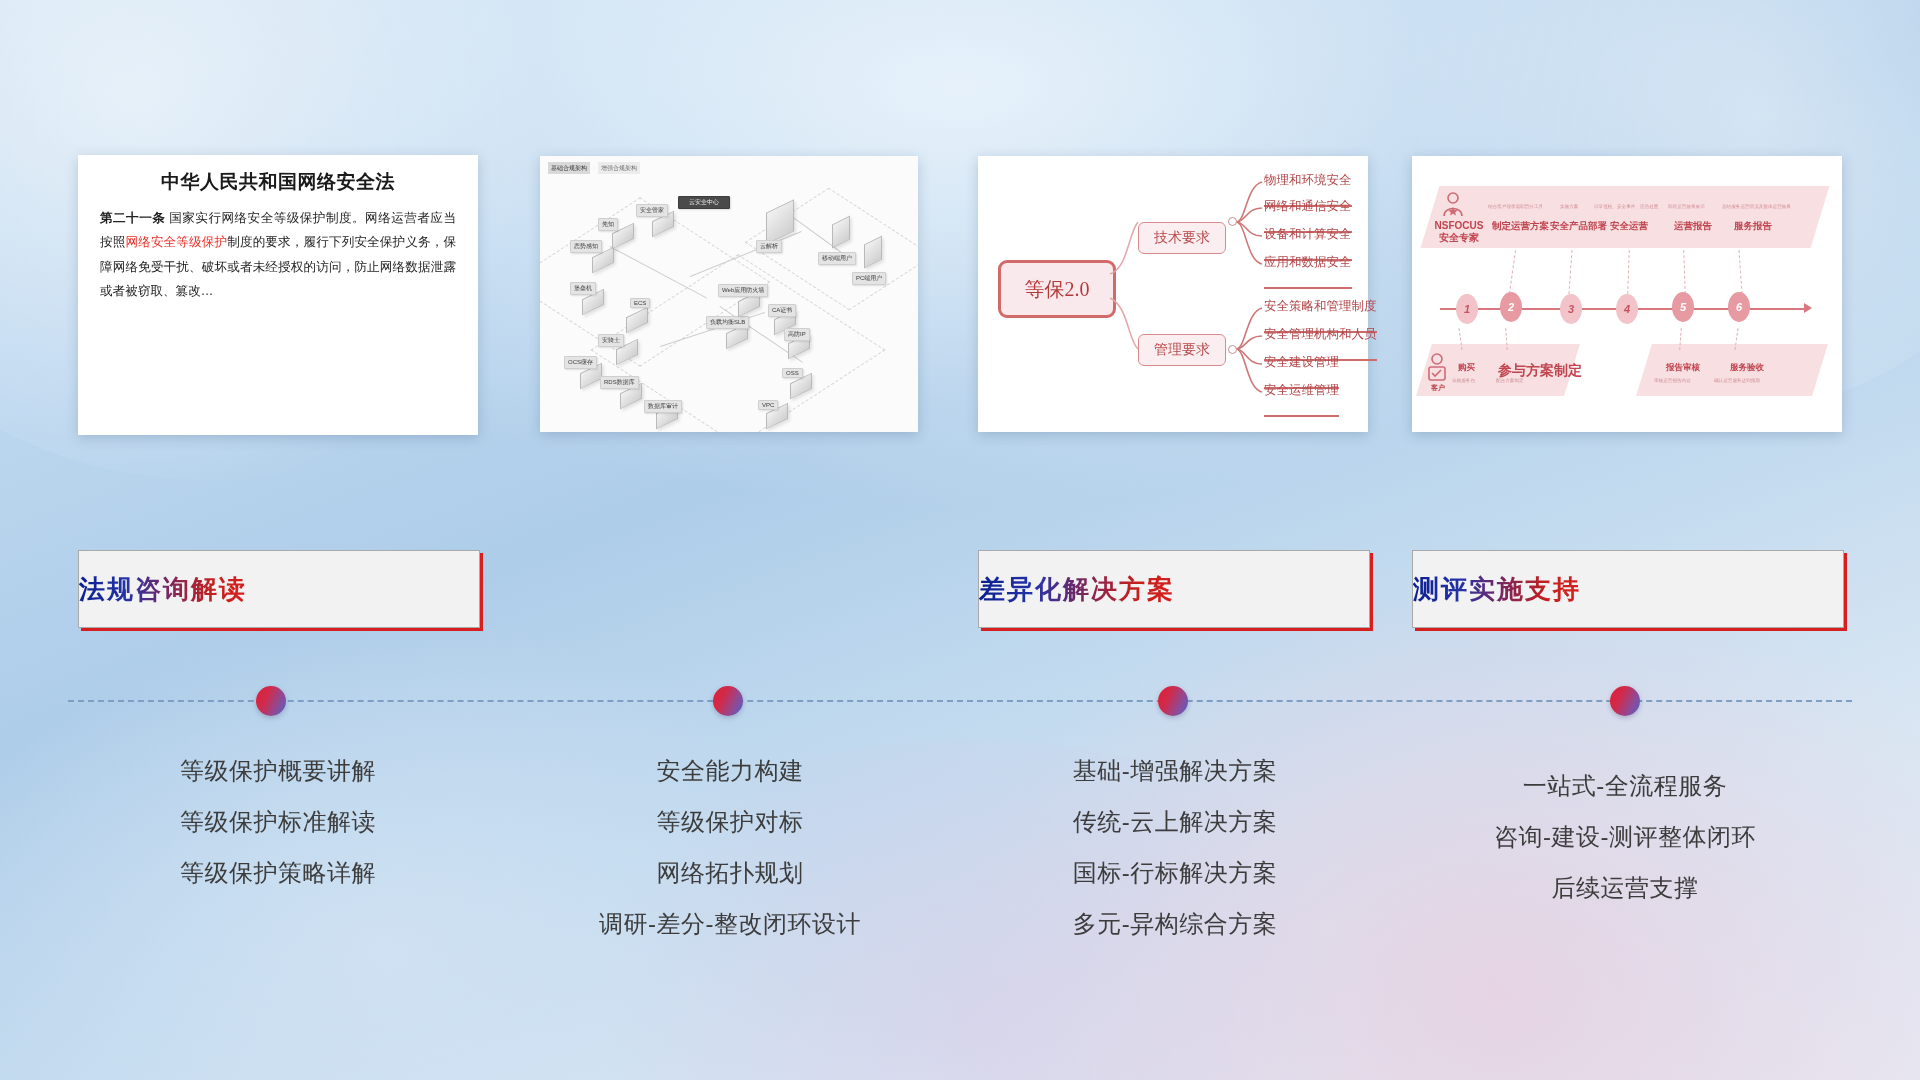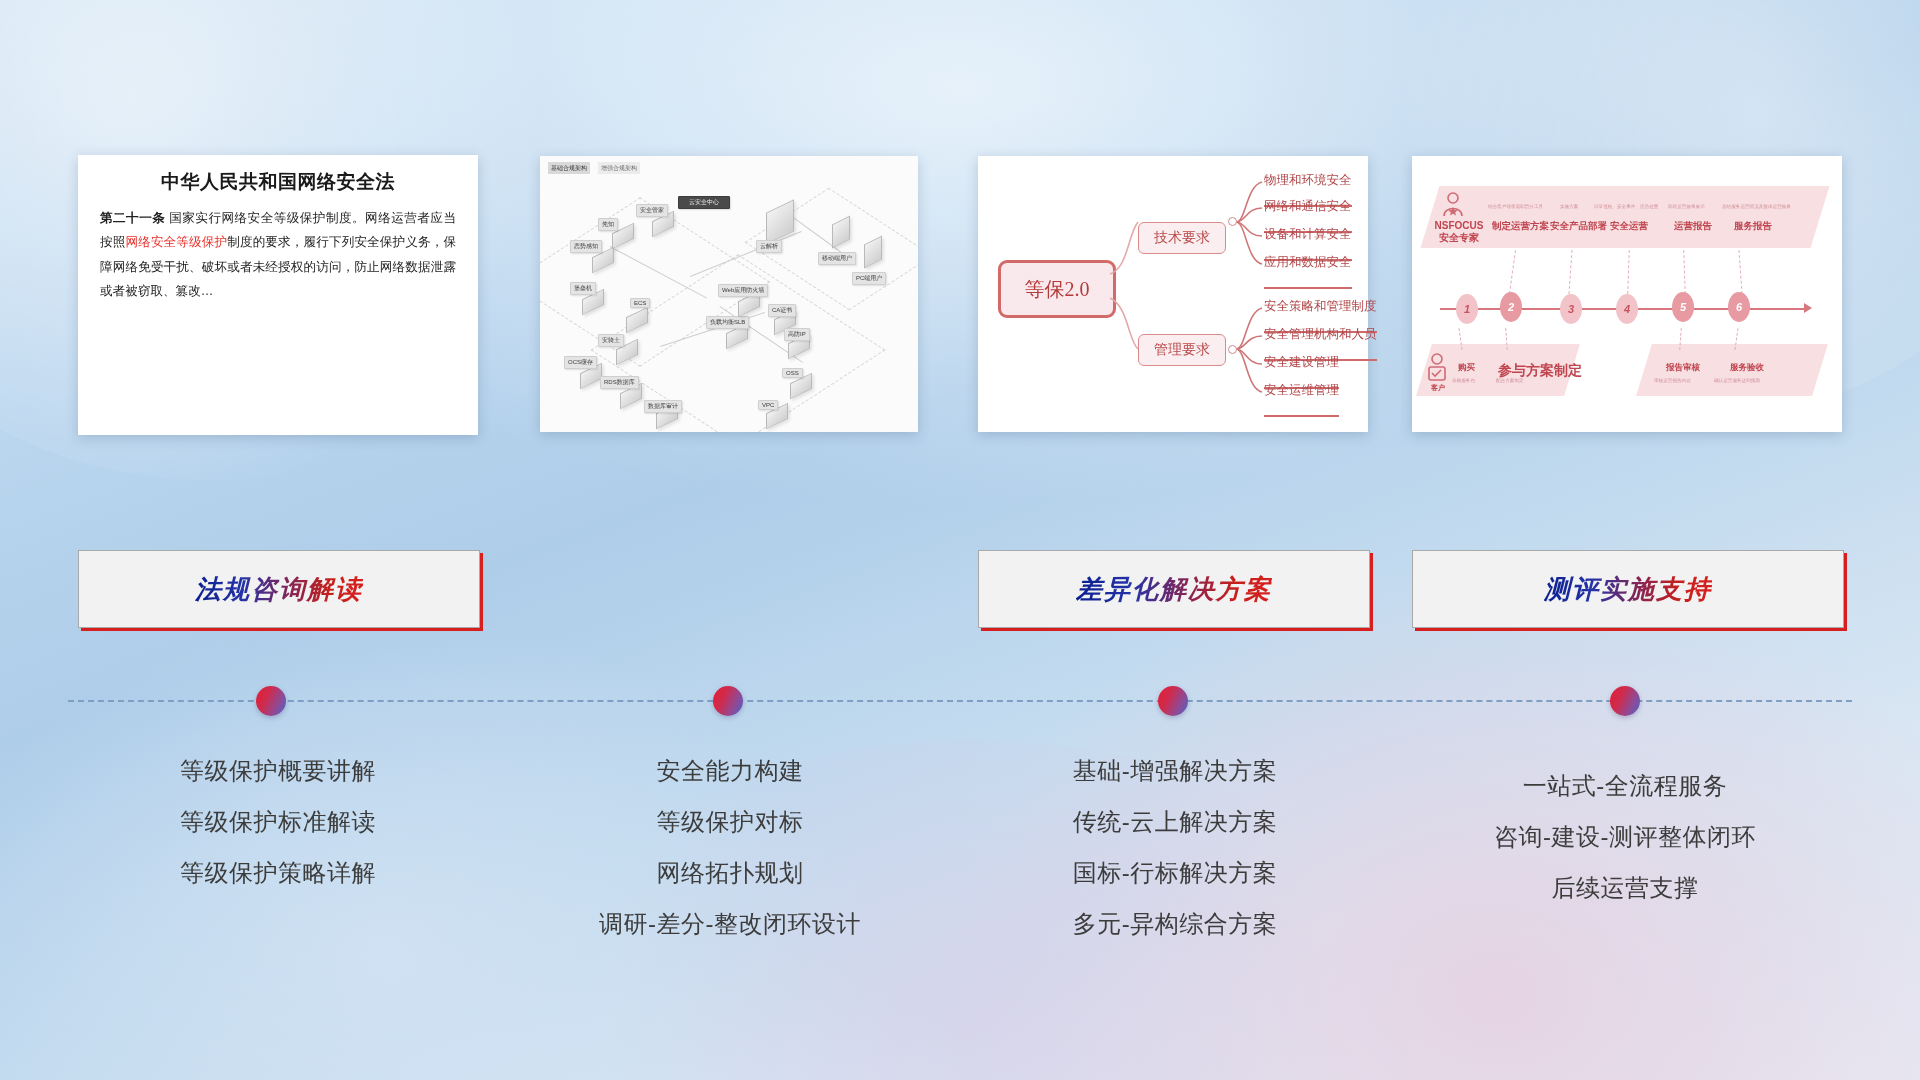--- a/index.html
+++ b/index.html
@@ -63,21 +63,21 @@
   .nsf-oval{position:absolute;width:22px;height:30px;border-radius:50%;background:#e79aa2;display:flex;align-items:center;justify-content:center;color:#fff;font-size:11px;font-style:italic;font-weight:bold;}
   .nsf-oval.light{background:#f2c3c8;color:#c8535f;}
   .nsf-step{position:absolute;font-size:9.5px;color:#c0454f;font-weight:bold;white-space:nowrap;}
   .nsf-sub{position:absolute;font-size:4.6px;color:#d18f96;white-space:nowrap;}
   .nsf-tick{position:absolute;border-left:1px dashed #e3aeb4;}
   .nsf-persona{position:absolute;font-size:10px;color:#c0454f;font-weight:bold;text-align:center;line-height:1.25;white-space:nowrap;}
 
   
   .pills{position:absolute;left:0;top:550px;width:1920px;height:90px;}
   .pill{position:absolute;height:76px;background:#f2f2f2;border:1.5px solid #a9a9a9;
-        box-shadow:3px 3px 0 0 #d81f1f;display:flex;align-items:center;justify-content:center;font-style:italic;}
+        box-shadow:3px 3px 0 0 #d81f1f;display:flex;align-items:center;justify-content:flex-start;}
   .pill span{font-size:26px;font-weight:bold;letter-spacing:2px;
         background:linear-gradient(90deg,#0b1f8f 0%,#2433a8 28%,#8a2450 58%,#c5201c 80%,#d81f1f 100%);
         -webkit-background-clip:text;background-clip:text;color:transparent;}
   .pill-1{left:78px;width:400px;}
   .pill-2{left:540px;width:378px;}
   .pill-3{left:978px;width:390px;}
   .pill-4{left:1412px;width:430px;}
 
   
   .tl{position:absolute;left:0;top:684px;width:1920px;height:50px;}

